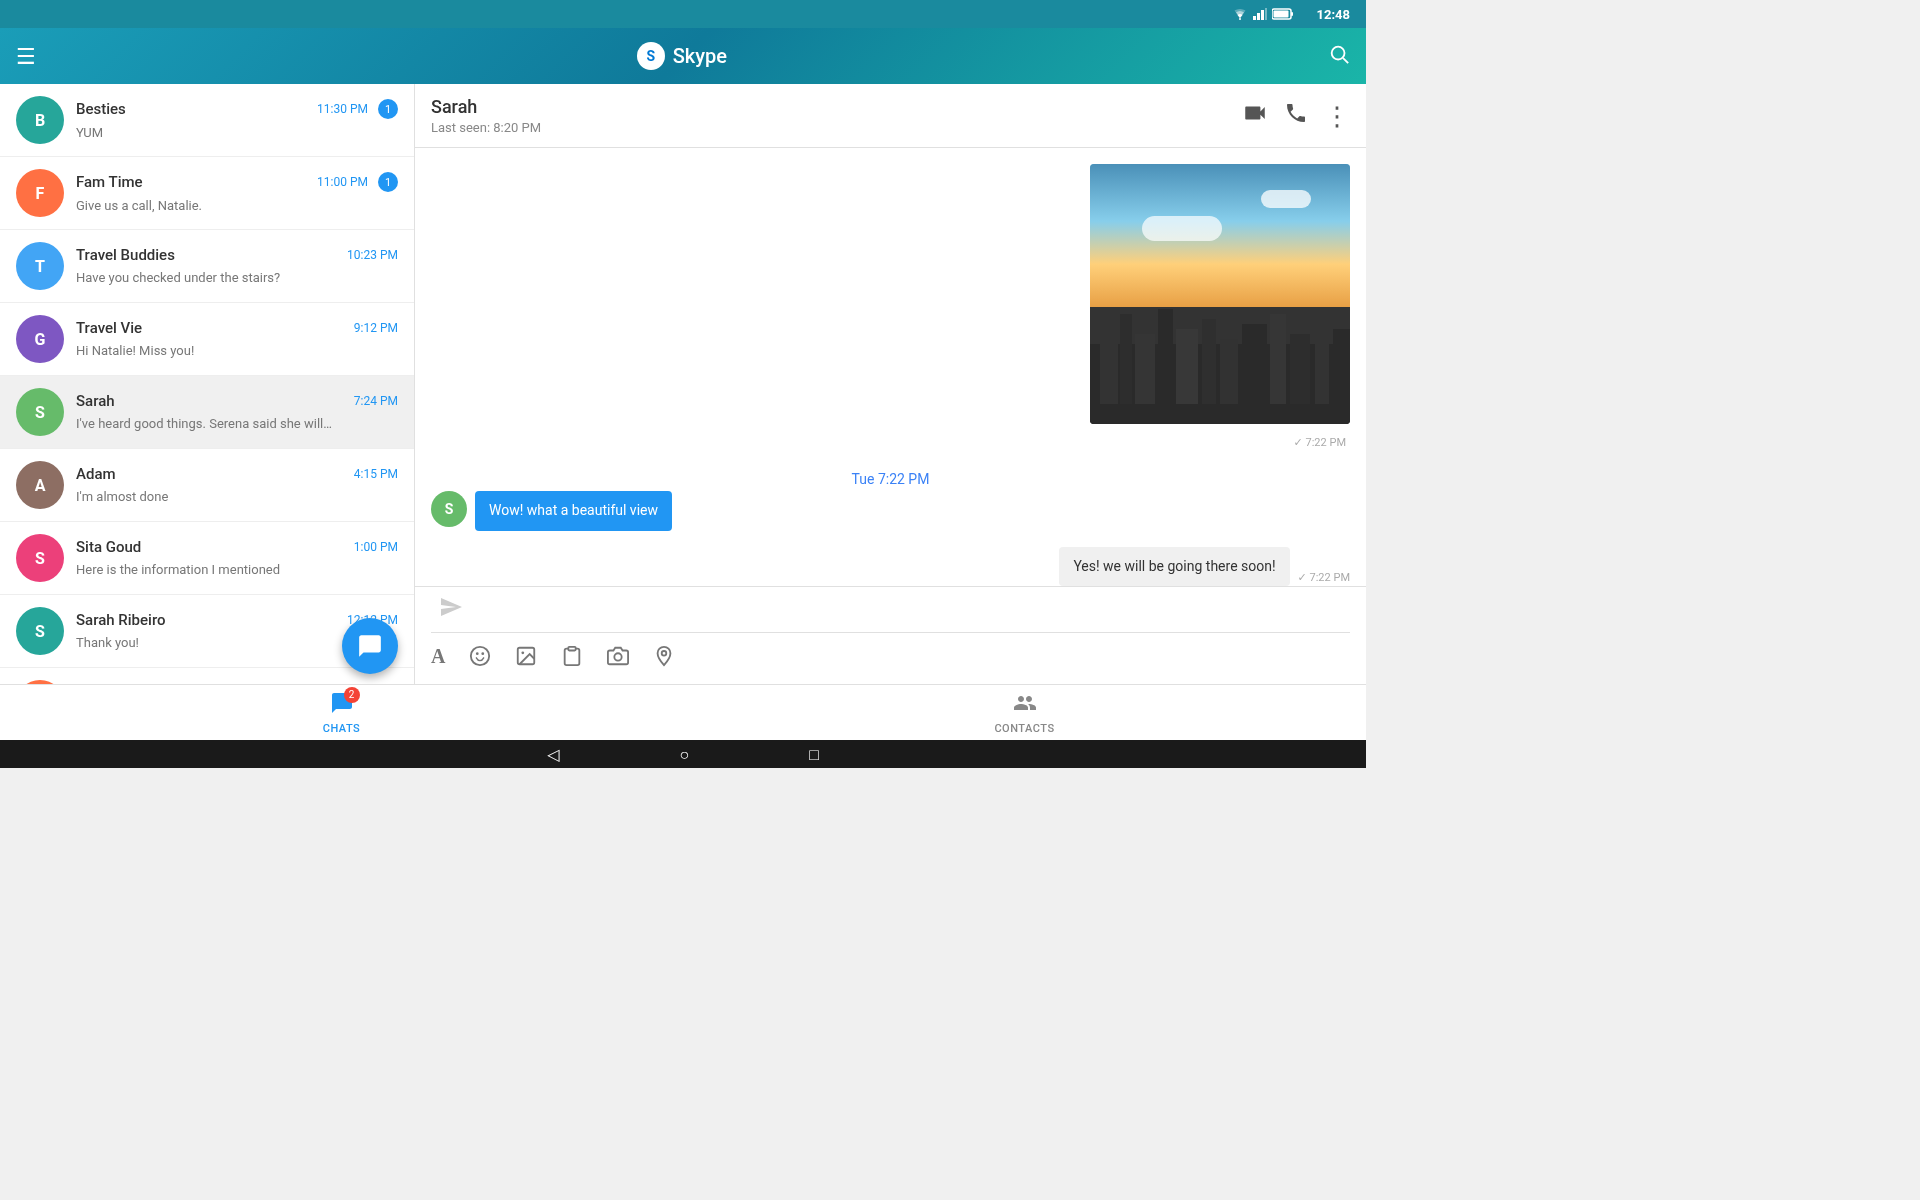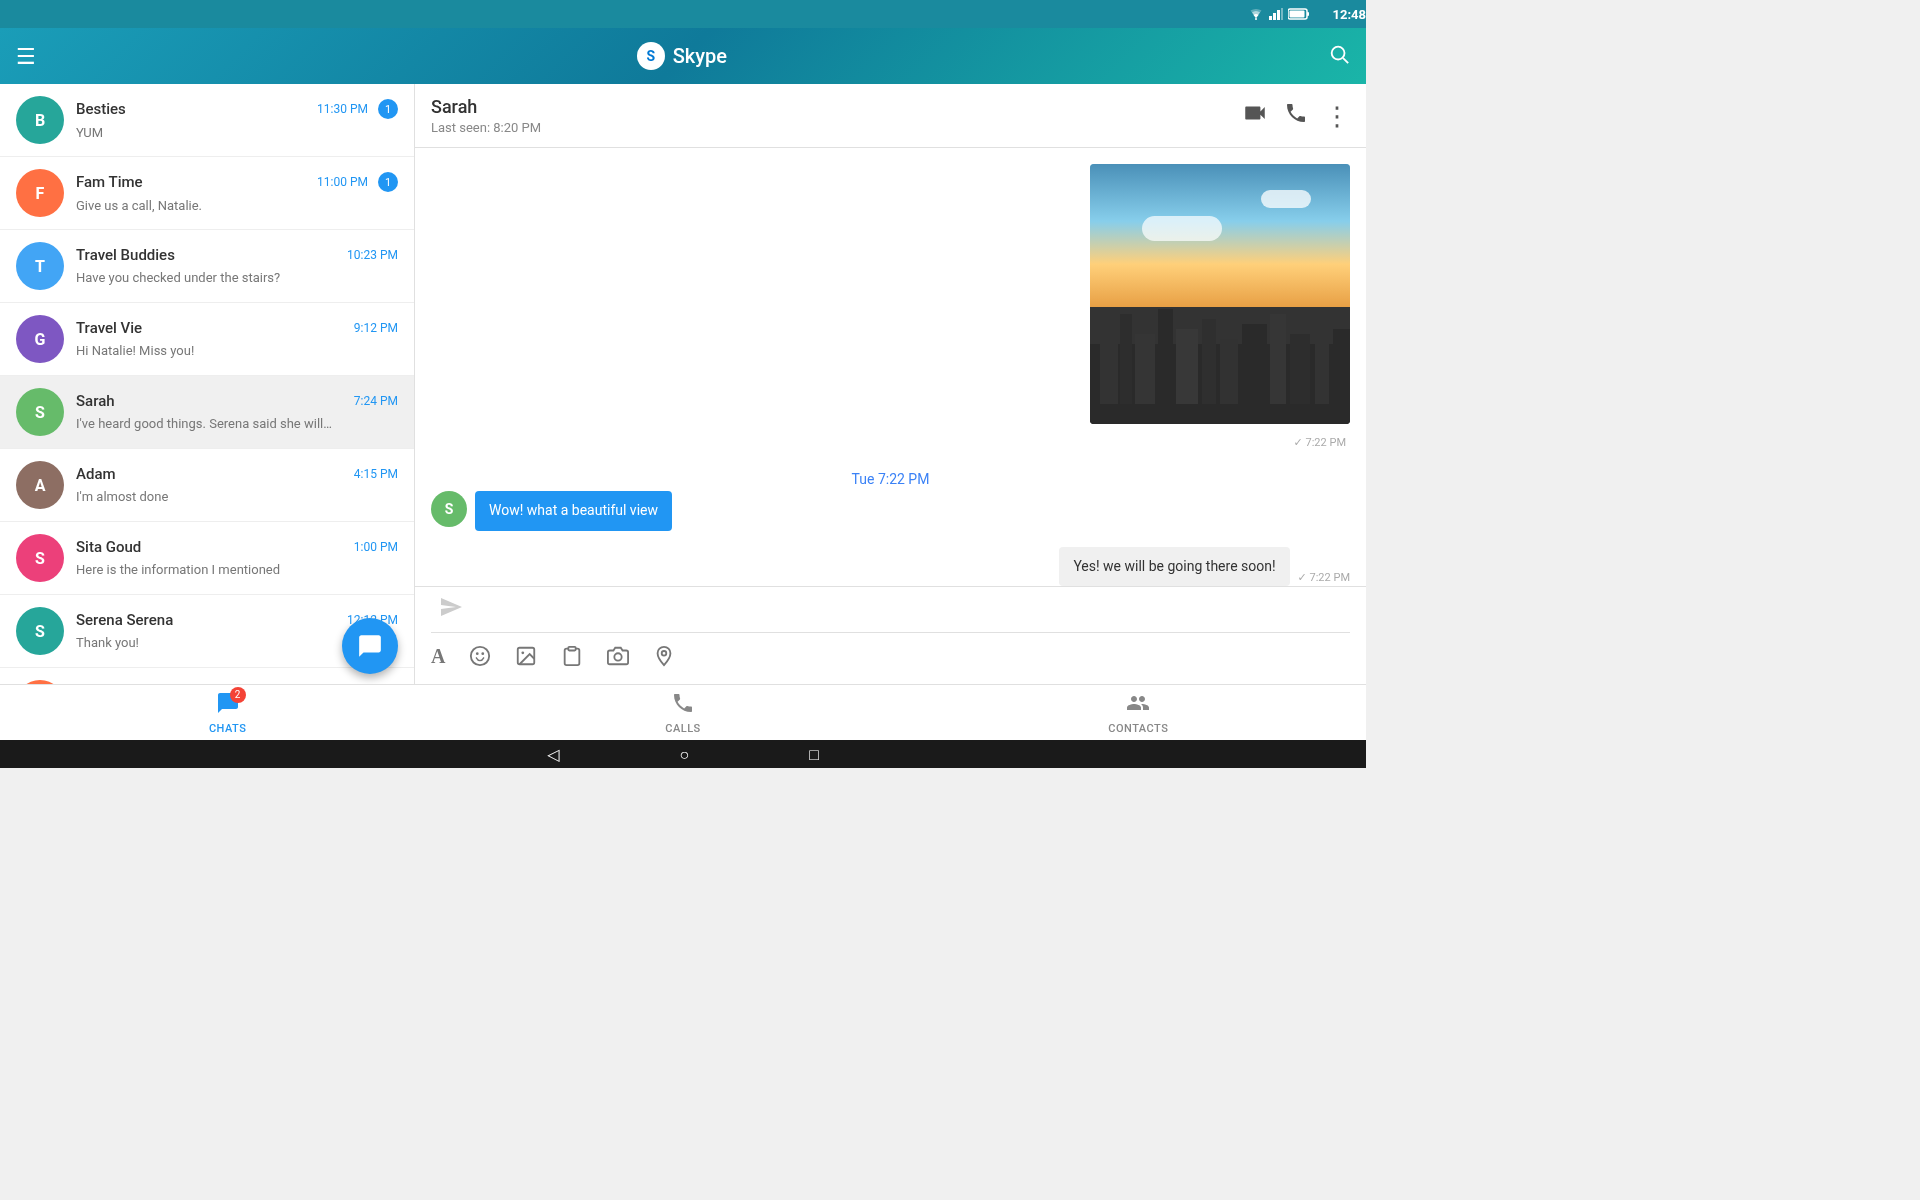--- a/index.html
+++ b/index.html
@@ -5,21 +5,21 @@
     * { box-sizing: border-box; margin: 0; padding: 0; }
     body { width: 1366px; height: 768px; font-family: 'Roboto', Arial, sans-serif; overflow: hidden; background: #f0f0f0; }
 
     
     .status-bar {
       height: 28px;
       background: #1a8a9e;
       display: flex;
       align-items: center;
       justify-content: flex-end;
-      padding: 0 0;
+      padding: 0 16px;
       gap: 23px;
     }
     .status-bar-icons { display: flex; align-items: center; gap: 5px; }
     .status-bar-time { color: white; font-size: 13px; font-weight: bold; }
 
     
     .app-bar {
       height: 56px;
       background: linear-gradient(135deg, #1a9db8 0%, #0f7a9a 50%, #1ab5a8 100%);
       display: flex;
@@ -392,21 +392,21 @@
         </div>
         <span class="chat-preview">Here is the information I mentioned</span>
       </div>
     </div>
         <div class="chat-item">
       <div class="chat-avatar" style="background:#26a69a;">
         S
       </div>
       <div class="chat-info">
         <div class="chat-name-row">
-          <span class="chat-name">Serena Serena</span>
+          <span class="chat-name">Sarah Ribeiro</span>
           <div style="display:flex;align-items:center;gap:4px;">
             <span class="chat-time">12:12 PM</span>
 
           </div>
         </div>
         <span class="chat-preview">Thank you!</span>
       </div>
     </div>
         <div class="chat-item">
       <div class="chat-avatar" style="background:#ff7043;">
@@ -545,28 +545,20 @@
   <div class="nav-item active">
     <span class="nav-icon">
       <svg width="24" height="24" viewBox="0 0 24 24" fill="#2196F3">
         <path d="M20 2H4c-1.1 0-2 .9-2 2v18l4-4h14c1.1 0 2-.9 2-2V4c0-1.1-.9-2-2-2z"></path>
       </svg>
       <span class="nav-badge">2</span>
     </span>
     <span class="nav-label" style="color:#2196F3;">CHATS</span>
   </div>
 
-  <div class="nav-item">
-    <span class="nav-icon">
-      <svg width="24" height="24" viewBox="0 0 24 24" fill="#888">
-        <path d="M6.6 10.8c1.4 2.8 3.8 5.1 6.6 6.6l2.2-2.2c.3-.3.7-.4 1-.2 1.1.4 2.3.6 3.6.6.6 0 1 .4 1 1V20c0 .6-.4 1-1 1-9.4 0-17-7.6-17-17 0-.6.4-1 1-1h3.5c.6 0 1 .4 1 1 0 1.3.2 2.5.6 3.6.1.3 0 .7-.2 1L6.6 10.8z"></path>
-      </svg>
-    </span>
-    <span class="nav-label">CALLS</span>
-  </div>
 
   <div class="nav-item">
     <span class="nav-icon">
       <svg width="24" height="24" viewBox="0 0 24 24" fill="#888">
         <path d="M16 11c1.66 0 2.99-1.34 2.99-3S17.66 5 16 5c-1.66 0-3 1.34-3 3s1.34 3 3 3zm-8 0c1.66 0 2.99-1.34 2.99-3S9.66 5 8 5C6.34 5 5 6.34 5 8s1.34 3 3 3zm0 2c-2.33 0-7 1.17-7 3.5V19h14v-2.5c0-2.33-4.67-3.5-7-3.5zm8 0c-.29 0-.62.02-.97.05 1.16.84 1.97 1.97 1.97 3.45V19h6v-2.5c0-2.33-4.67-3.5-7-3.5z"></path>
       </svg>
     </span>
     <span class="nav-label">CONTACTS</span>
   </div>
 </div>

